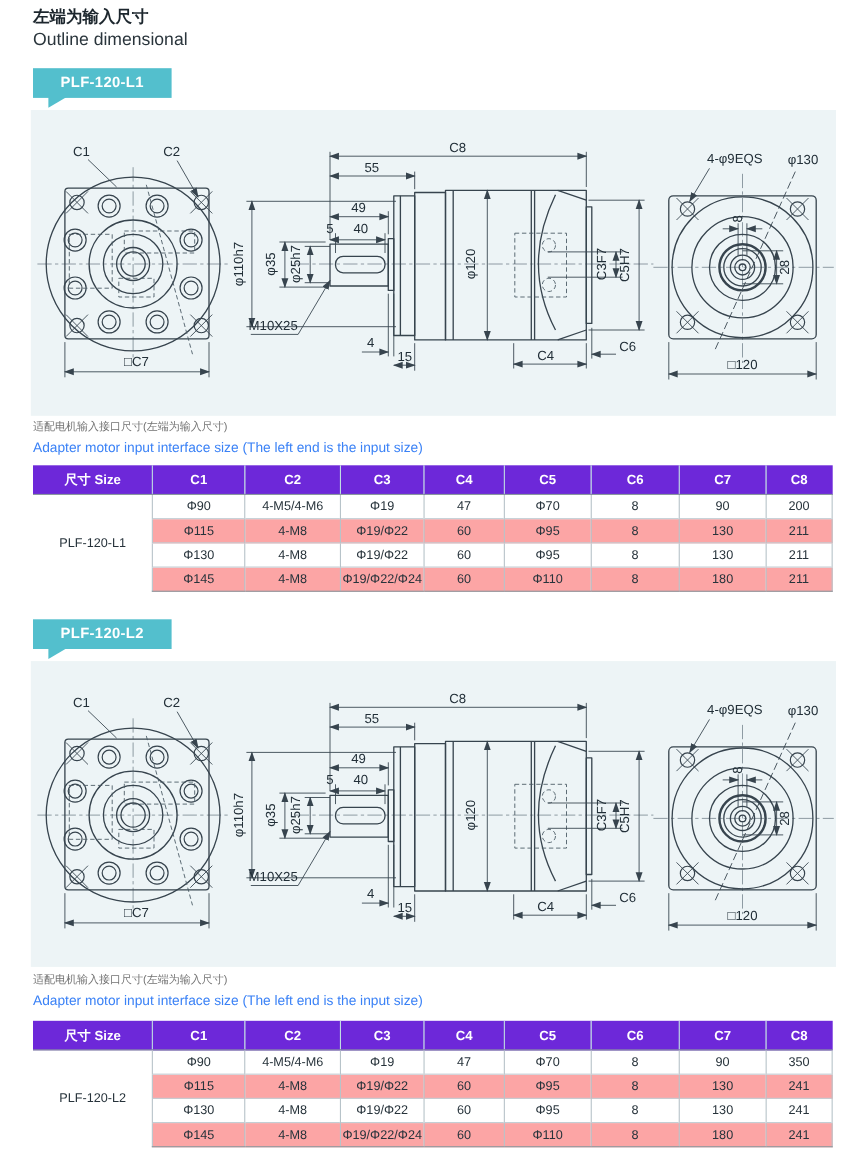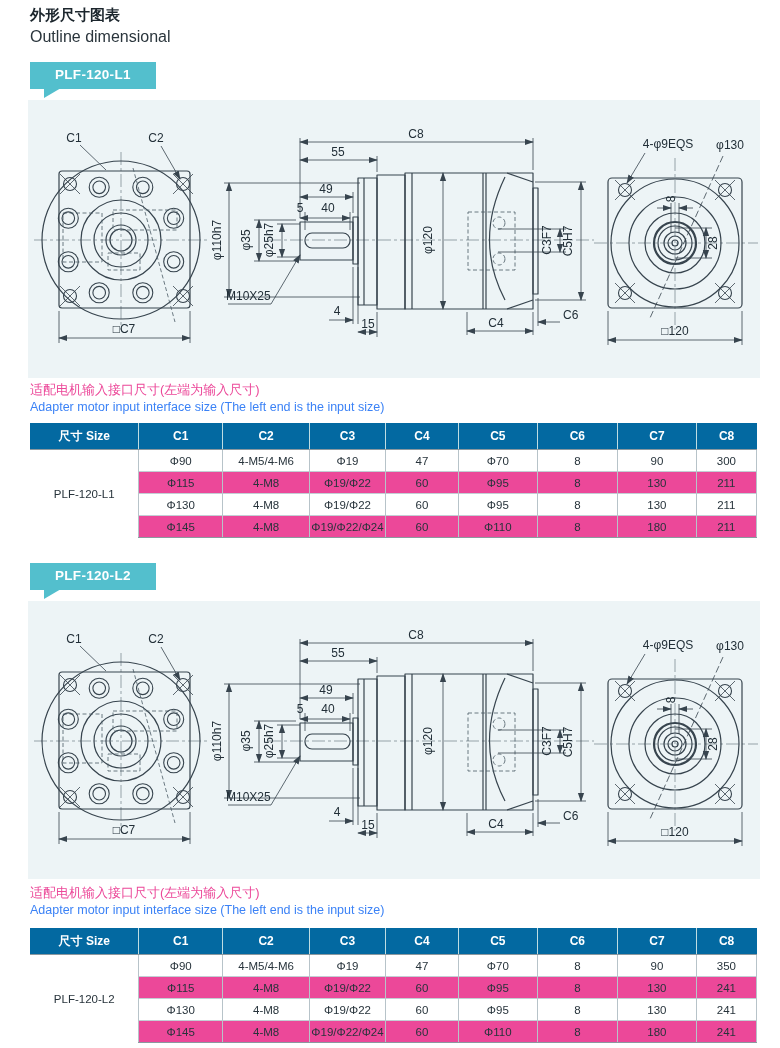--- a/index.html
+++ b/index.html
@@ -13,37 +13,37 @@
          font-size:13.5px;letter-spacing:.3px;padding:6px 25px 7px;line-height:1}
   .badge .tail{position:absolute;left:14px;bottom:-9px;width:0;height:0;
          border-top:10px solid #53bfcd;border-right:17px solid transparent}
   #badge-1{top:62px}
   #badge-2{top:563px}
 
   .panel{position:absolute;left:28px;width:732px;height:278px;background:#edf4f6}
   #panel-1{top:100px}
   #panel-2{top:601px}
 
-  .cap-zh{position:absolute;left:30px;font-size:13px;color:#ec4899}
+  .cap-zh{position:absolute;left:30px;font-size:10px;color:#737373}
   .cap-en{position:absolute;left:30px;font-size:12.5px;color:#3b82f6}
   #cap1-zh{top:381px}#cap1-en{top:400px}
   #cap2-zh{top:884px}#cap2-en{top:903px}
 
   table.dtable{position:absolute;left:30px;width:727px;border-collapse:collapse;
                table-layout:fixed;font-family:"Liberation Sans",sans-serif}
   #table-1{top:423px}
   #table-2{top:928px}
-  .dtable th{background:#0369a1;color:#fff;font-size:12px;font-weight:bold;height:26px;
+  .dtable th{background:#6d28d9;color:#fff;font-size:12px;font-weight:bold;height:26px;
              border-left:1px solid #bfdde2;border-bottom:1px solid #8b989f;padding:0}
   .dtable th:first-child{border-left:none}
   .dtable td{font-size:11.5px;color:#27333b;text-align:center;height:21px;padding:0;
              border-left:1px solid #b7c3c9;border-top:1px solid #c3ced4}
   .dtable td:last-child{border-right:1px solid #b7c3c9}
   .dtable td.model{border-left:none;background:#fff;font-size:11.5px}
-  .dtable tr.alt td{background:#ec4899}
+  .dtable tr.alt td{background:#fca5a5}
   .dtable tr:last-child td{border-bottom:1.5px solid #8b989f}
 
   
   .ol{fill:none;stroke:#37444e;stroke-width:1.2;stroke-linejoin:round}
   .ol .thick{stroke-width:2.2}
   .cl{fill:none;stroke:#5b6c77;stroke-width:.6;stroke-dasharray:13 3 3 3}
   .dsh{fill:none;stroke:#4a5a64;stroke-width:.8;stroke-dasharray:4 2.5}
   .dim{fill:none;stroke:#37444e;stroke-width:.8}
   .dimtx{fill:#222f38;font-size:12px;font-family:"Liberation Sans",sans-serif;text-anchor:middle}
   .dimtx.lft{text-anchor:start}
@@ -241,21 +241,21 @@
         <text class="dimtx" x="647" y="99" transform="rotate(-90 647 99)">8</text>
         <text class="dimtx" x="689" y="143" transform="rotate(-90 689 143)">28</text>
         <text class="dimtx" x="640" y="48">4-φ9EQS</text>
         <text class="dimtx" x="702" y="49">φ130</text>
         <text class="dimtx" x="647" y="235">□120</text>
       </g>
     </symbol>
   </defs>
 </svg>
 
-<div class="title-zh">外形尺寸图表</div>
+<div class="title-zh">左端为输入尺寸</div>
 <div class="title-en">Outline dimensional</div>
 
 <div class="badge" id="badge-1">
   <span>PLF-120-L1</span>
   <span class="tail"></span>
 </div>
 
 <div class="panel" id="panel-1">
   <svg viewBox="0 0 732 278" width="732" height="278">
     <use href="#gearbox"></use>
@@ -293,21 +293,21 @@
   <tbody id="tbody-0">
       <tr>
         <td rowspan="4" class="model">PLF-120-L1</td>
         <td>Φ90</td>
         <td>4-M5/4-M6</td>
         <td>Φ19</td>
         <td>47</td>
         <td>Φ70</td>
         <td>8</td>
         <td>90</td>
-        <td>300</td>
+        <td>200</td>
       </tr>
       <tr class="alt">
         <td>Φ115</td>
         <td>4-M8</td>
         <td>Φ19/Φ22</td>
         <td>60</td>
         <td>Φ95</td>
         <td>8</td>
         <td>130</td>
         <td>211</td>

